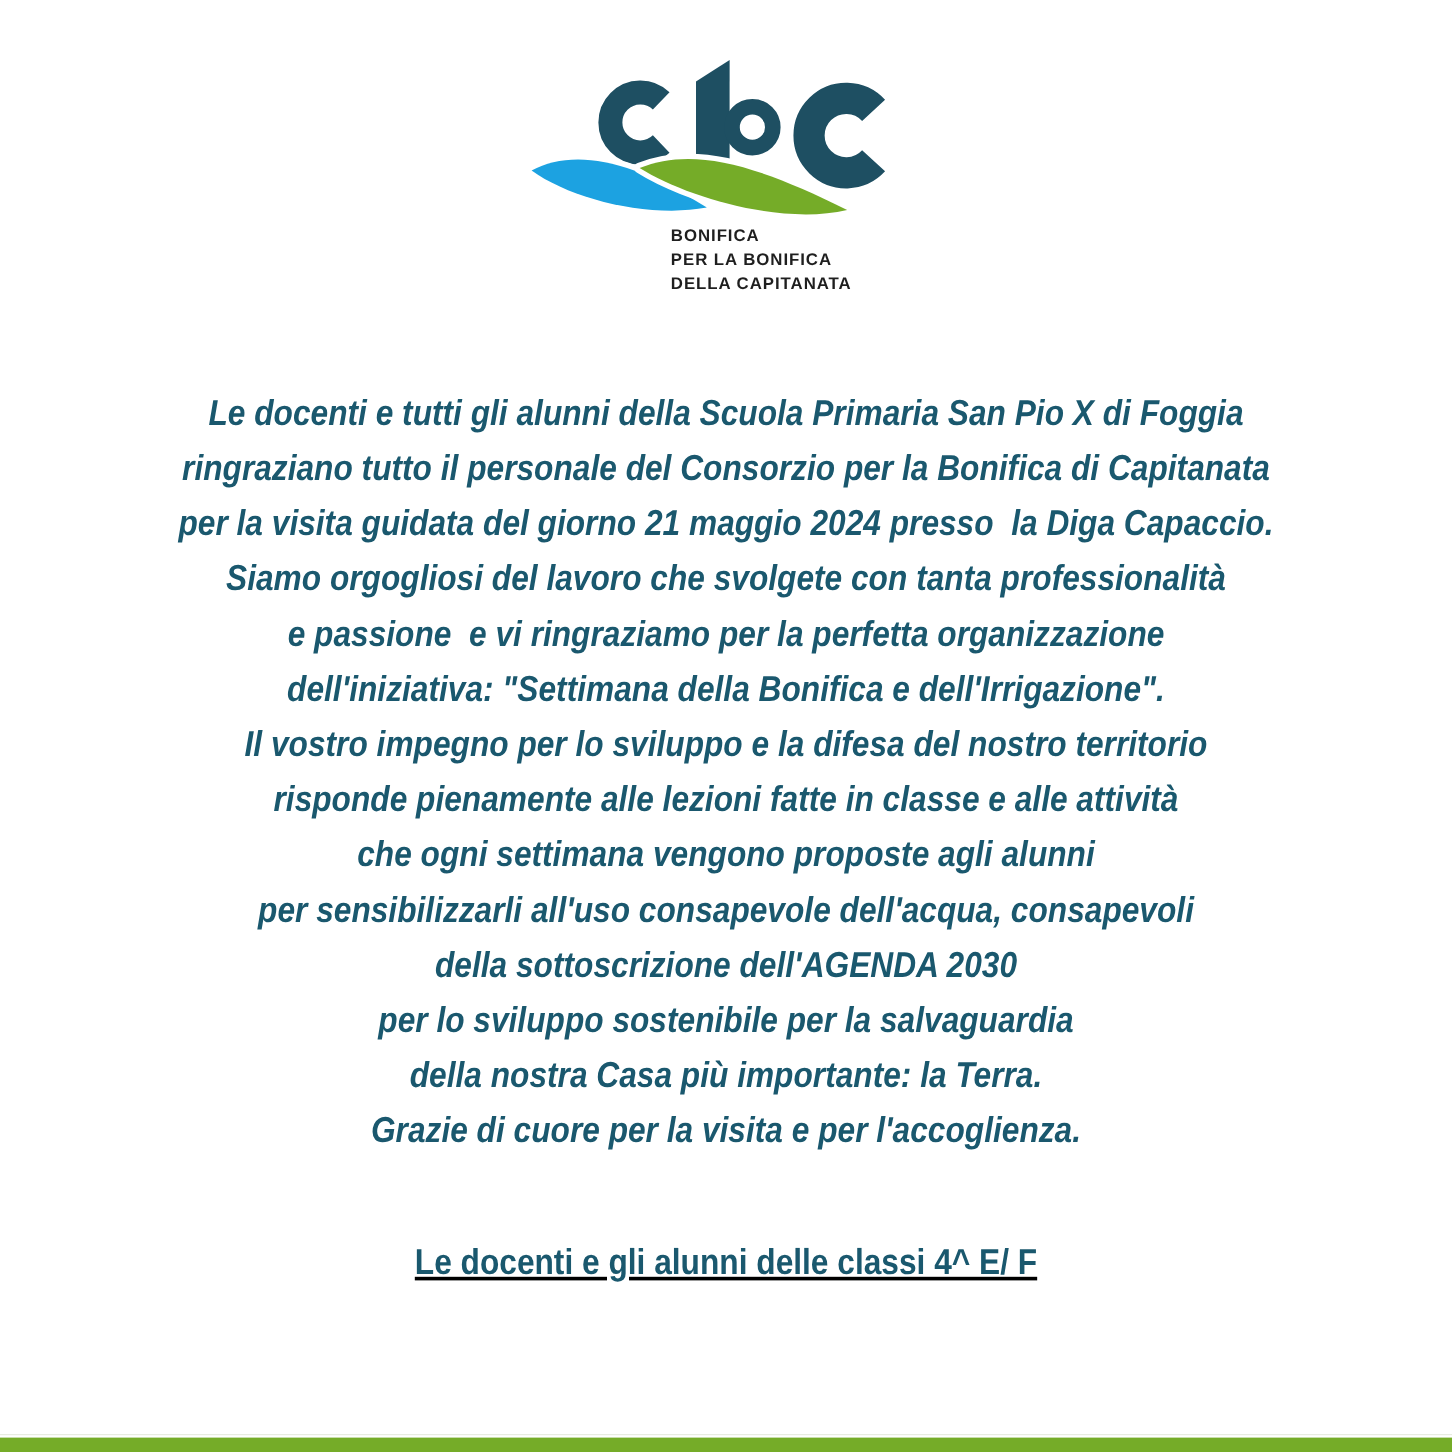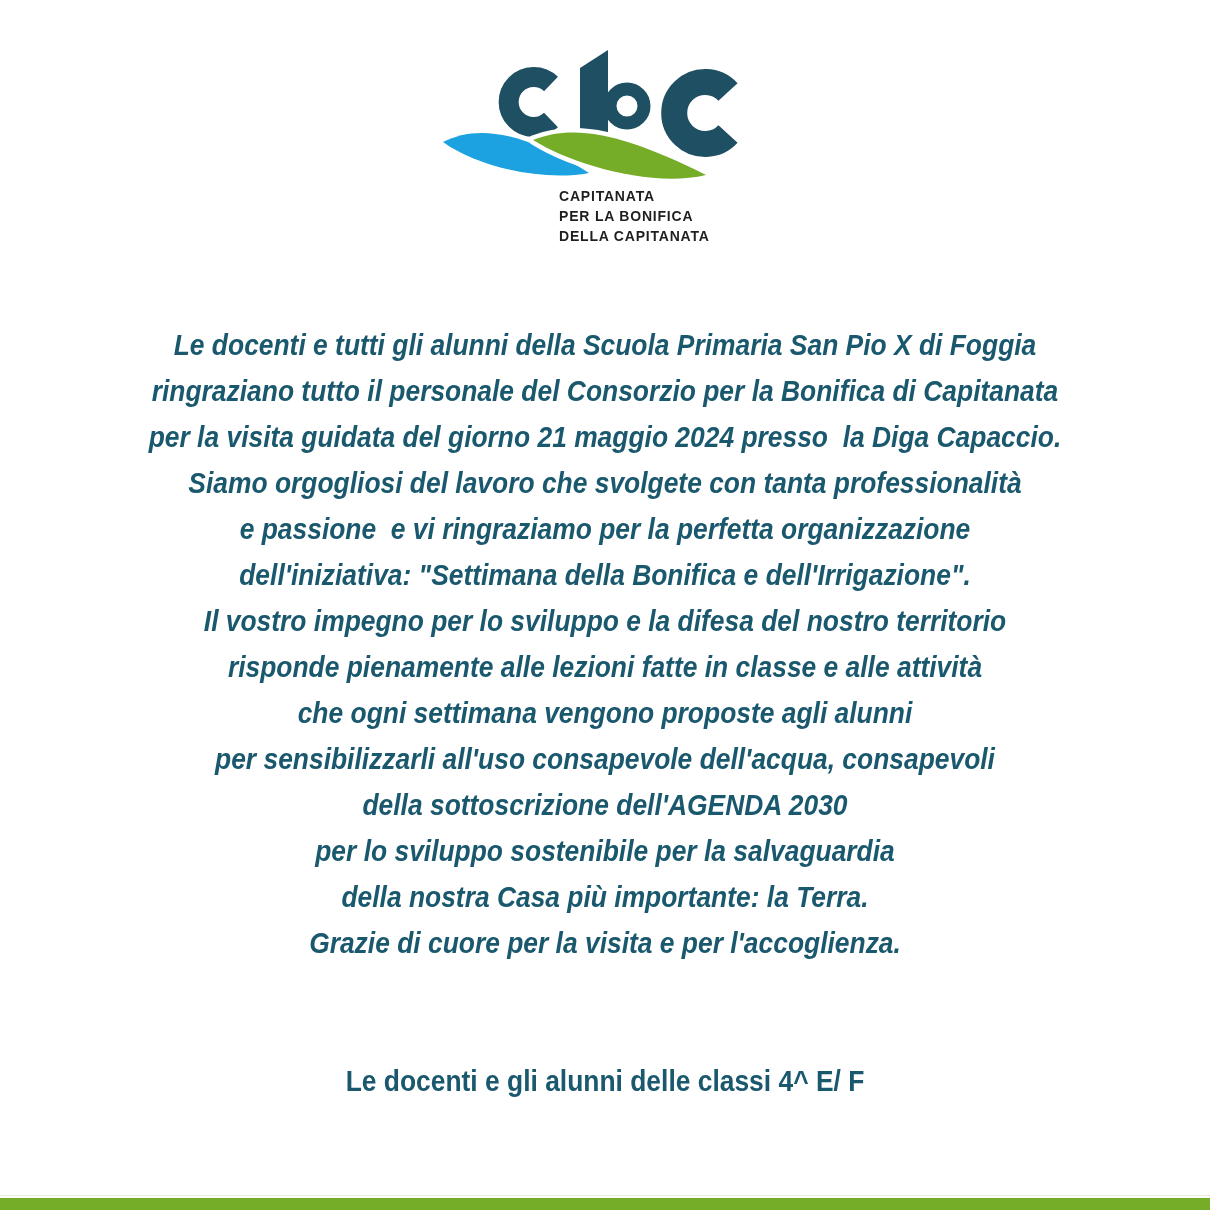--- a/index.html
+++ b/index.html
@@ -35,21 +35,21 @@
     height: 46px;
     line-height: 46px;
     font-size: 30px;
     font-weight: 700;
     color: #1a586e;
     text-align: center;
     white-space: pre;
     transform: scaleX(0.88);
     transform-origin: 50% 50%;
   }
-  .signature-block { margin-top: 92px; }
+  .signature-block { margin-top: 64px; text-decoration: underline; }
   .footer-hairline {
     position: absolute;
     left: 0; right: 0; bottom: 14px;
     height: 1px;
     background: #e7ece0;
   }
   .footer-bar {
     position: absolute;
     left: 0; right: 0; bottom: 0;
     height: 12px;
@@ -73,21 +73,21 @@
       <path d="M2,102 C35,85 80,90 148,133 C100,142 35,126 2,102 Z" fill="#ffffff" stroke="#ffffff" stroke-width="9" stroke-linejoin="round"></path>
       <path d="M2,102 C35,85 80,90 148,133 C100,142 35,126 2,102 Z" fill="#1CA2E1"></path>
     </g>
 
     <g>
       <path d="M92,100 C135,83 185,95 265,135 C210,148 130,124 92,100 Z" fill="#ffffff" stroke="#ffffff" stroke-width="9" stroke-linejoin="round"></path>
       <path d="M92,100 C135,83 185,95 265,135 C210,148 130,124 92,100 Z" fill="#75AC28"></path>
     </g>
   </svg>
   <div class="logo-caption">
-    <div class="logo-caption-line">CAPITANATA</div>
+    <div class="logo-caption-line">BONIFICA</div>
     <div class="logo-caption-line">PER LA BONIFICA</div>
     <div class="logo-caption-line">DELLA CAPITANATA</div>
   </div>
 </div>
 
 <div class="message">
   <div class="msg-line">Le docenti e tutti gli alunni della Scuola Primaria San Pio X di Foggia</div>
   <div class="msg-line">ringraziano tutto il personale del Consorzio per la Bonifica di Capitanata</div>
   <div class="msg-line">per la visita guidata del giorno 21 maggio 2024 presso  la Diga Capaccio.</div>
   <div class="msg-line">Siamo orgogliosi del lavoro che svolgete con tanta professionalità</div>

